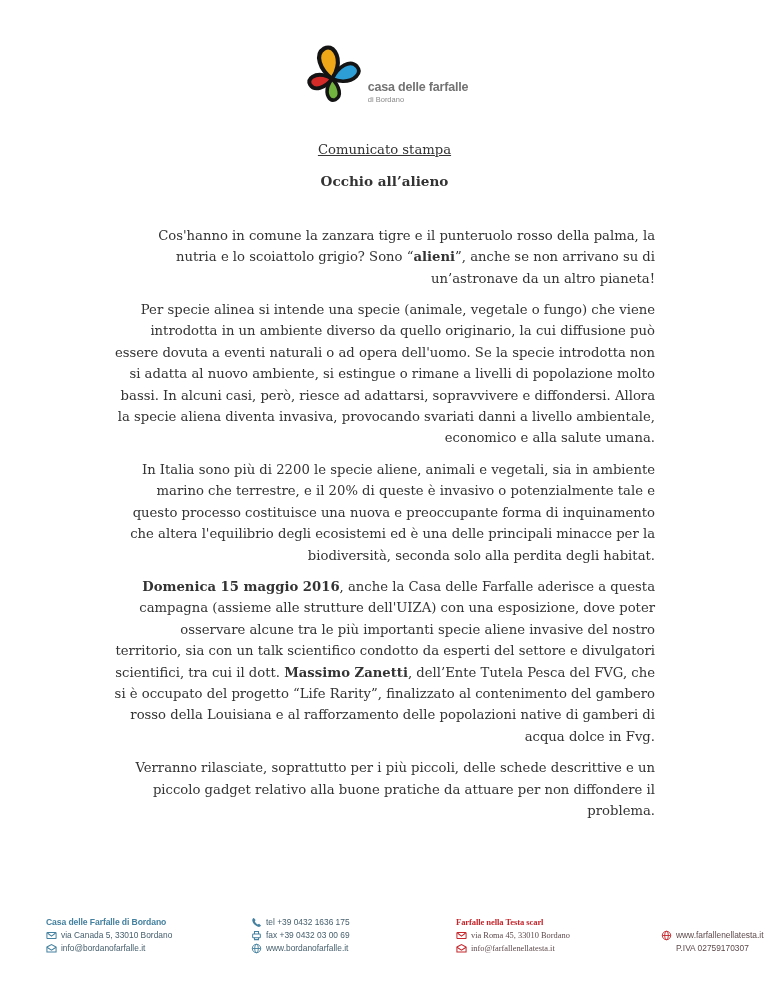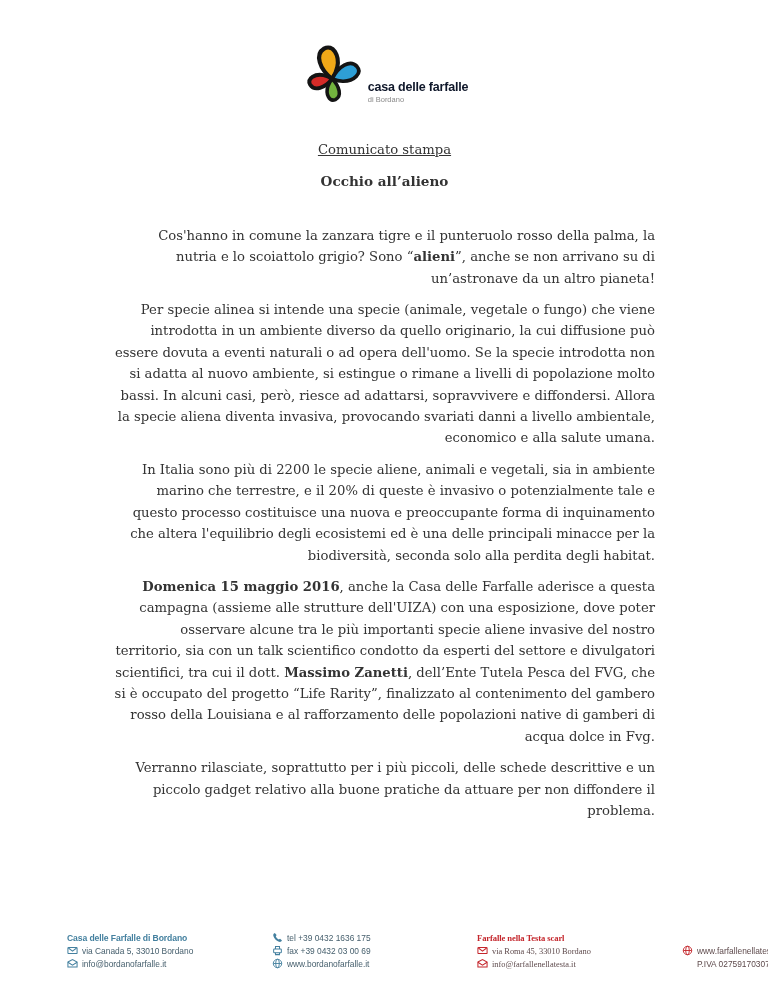--- a/index.html
+++ b/index.html
@@ -22,21 +22,21 @@
     display: flex;
     justify-content: center;
     align-items: flex-end;
   }
   .logo svg { display: block; }
   .logo-text { margin-left: 6px; padding-bottom: 6px; }
   .logo-name {
     font-weight: bold;
     font-size: 12.5px;
     letter-spacing: -0.2px;
-    color: #0f172a;
+    color: #737373;
     line-height: 1.05;
   }
   .logo-sub {
     font-size: 7.5px;
     color: #8a8a8a;
     text-align: left;
     margin-top: 1px;
   }
 
   
@@ -63,34 +63,34 @@
   }
   .para { margin-bottom: 10px; text-align: right; }
   .para .b { font-weight: bold; }
 
   
   .footer {
     position: absolute;
     top: 916px;
     left: 0; right: 16px;
     display: flex;
-    padding-left: 67px;
+    padding-left: 46px;
     padding-right: 20px;
-    margin-top: 16px;
   }
   .f-col { width: 205px; flex: 0 0 auto; }
   .f-col:last-child { width: auto; flex: 1 1 auto; }
   .f-head {
     font-weight: bold;
     font-size: 8.6px;
     line-height: 13px;
     letter-spacing: -0.1px;
   }
   .f-line {
     display: flex;
+    align-items: center;
     font-size: 8.4px;
     line-height: 13px;
   }
   .f-icon {
     width: 11px; height: 11px;
     margin-right: 4px;
     flex: 0 0 auto;
     display: inline-flex;
     align-items: center;
   }

